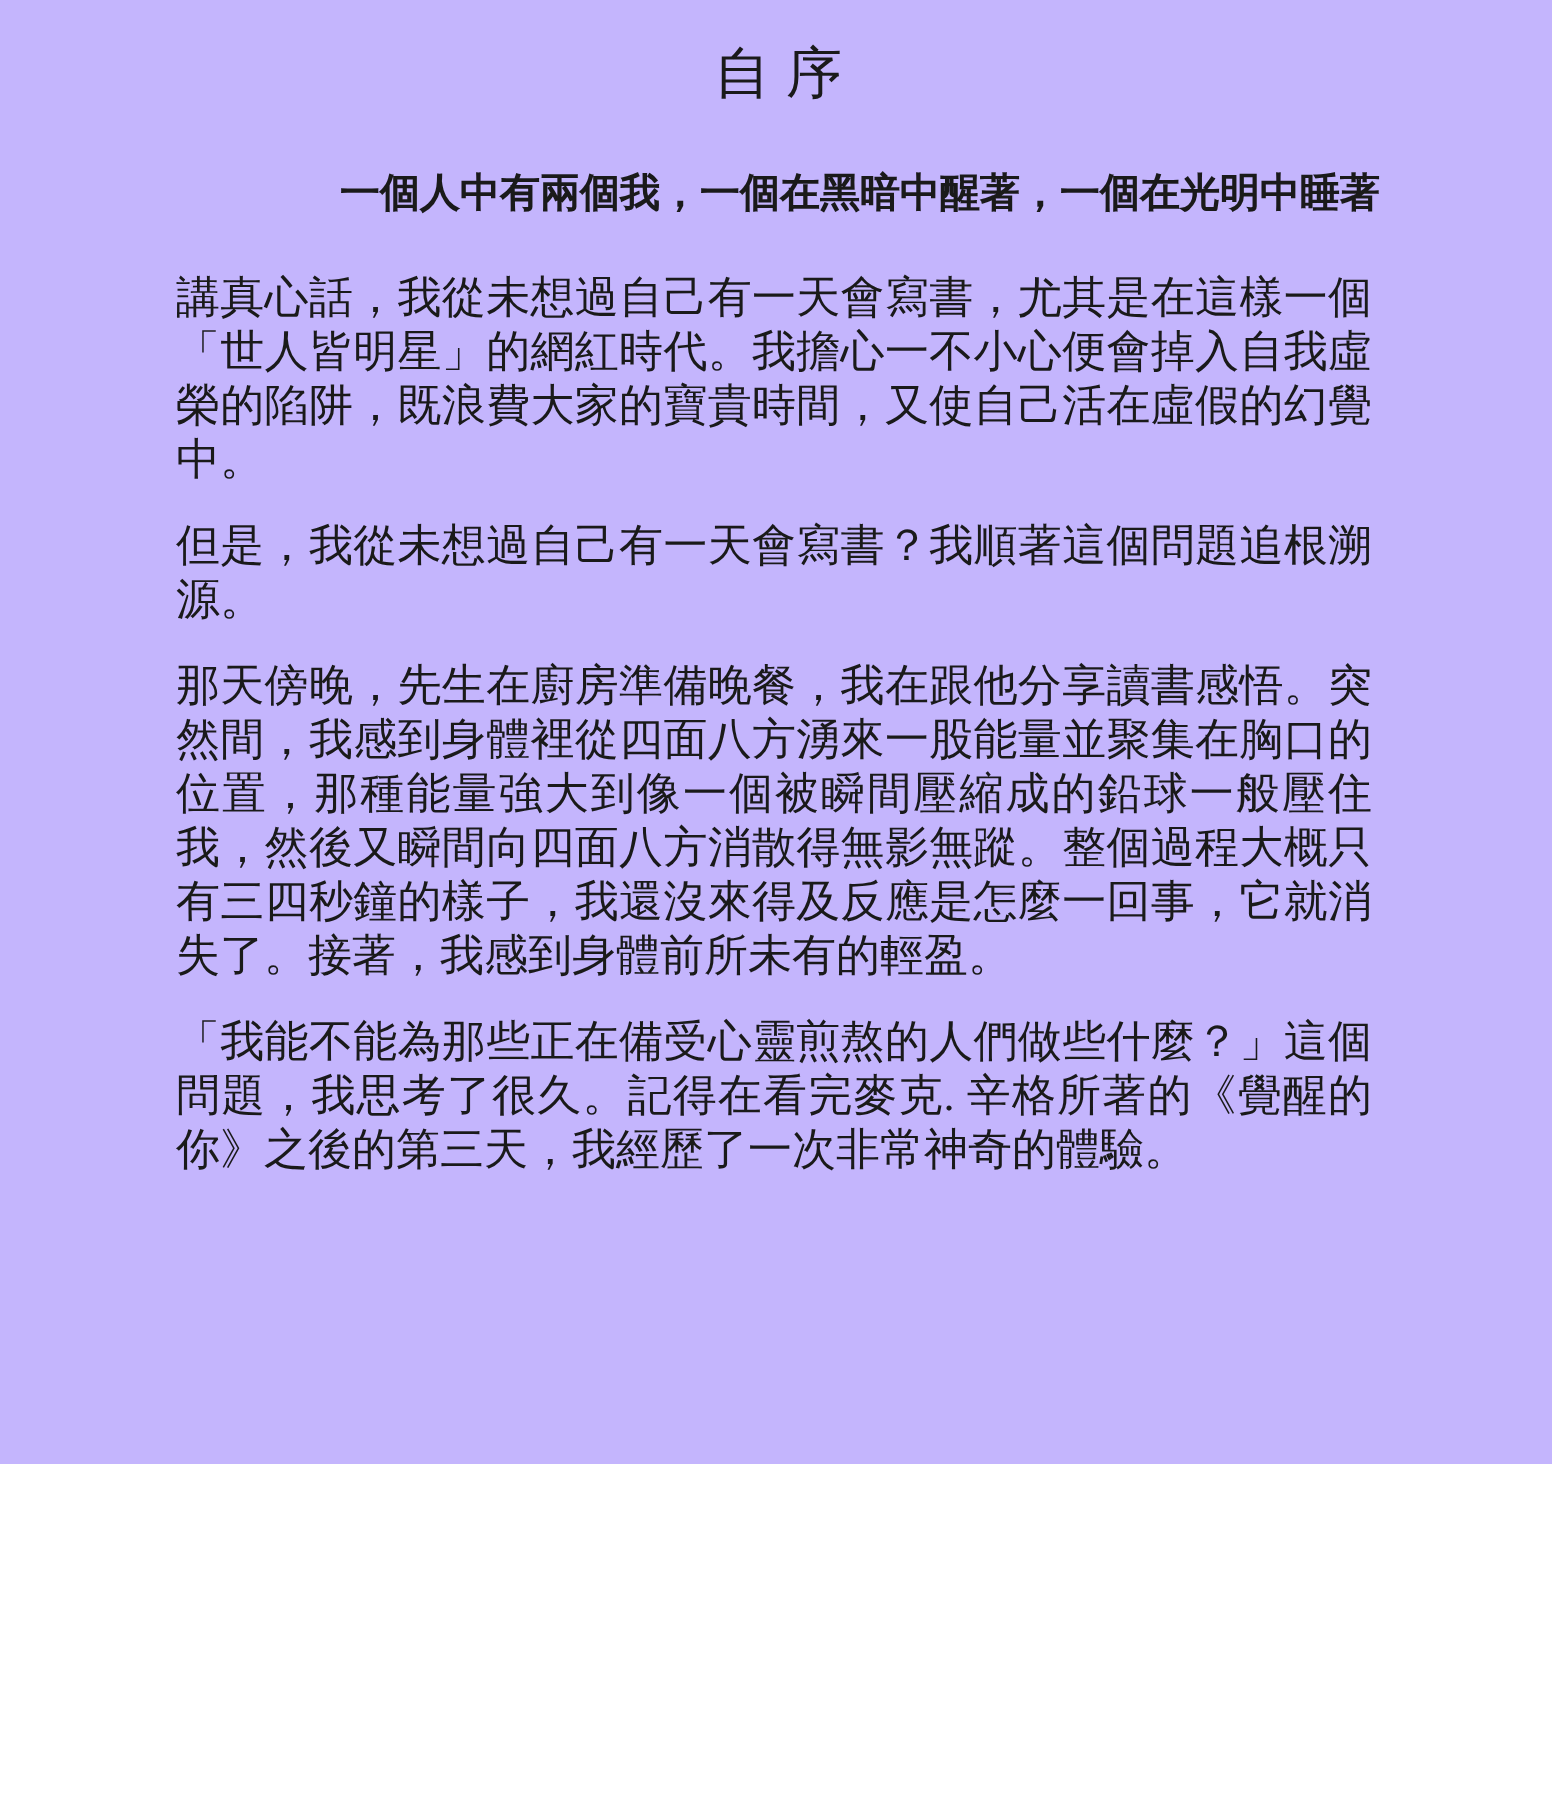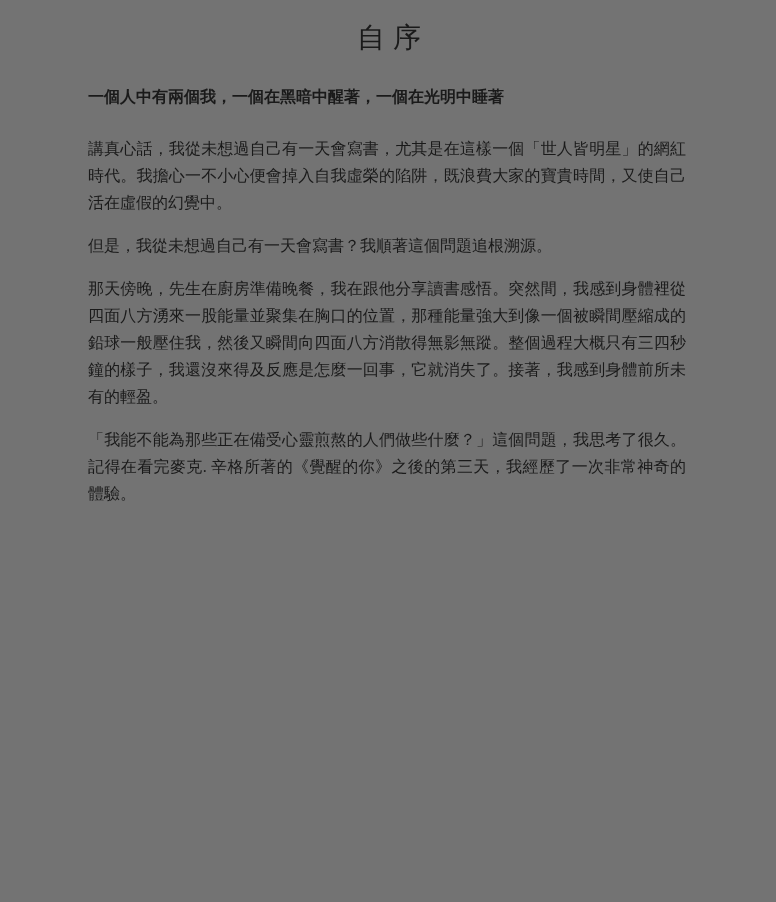--- a/index.html
+++ b/index.html
@@ -10,46 +10,46 @@
   body {
     width: 776px;
     height: 902px;
     overflow: hidden;
     font-family: "Liberation Serif", "DejaVu Serif", serif;
     color: #1a1a1a;
   }
   .page {
     box-sizing: border-box;
     width: 776px;
-    height: 902px;
+    height: 732px;
     padding: 18px 86px 0 88px;
-    background: #737373;
+    background: #c4b5fd;
   }
   .doc-title {
     margin: 0;
     text-align: center;
     font-size: 28px;
     line-height: 40px;
     font-weight: 400;
     letter-spacing: 8px;
     text-indent: 8px;
   }
   .doc-subtitle {
     margin: 28px 0 0 0;
-    text-align: left;
-    font-size: 16px;
+    text-align: right;
+    font-size: 20px;
     line-height: 22px;
     font-weight: 700;
   }
   .body-text {
     margin-top: 27px;
   }
   .body-text p {
     margin: 0 4px 16px 0;
-    font-size: 16px;
+    font-size: 22px;
     line-height: 27px;
     text-align: justify;
     word-break: break-all;
   }
 </style>
 </head>
 <body>
 
 <div class="page">
   <h1 class="doc-title">自序</h1>

